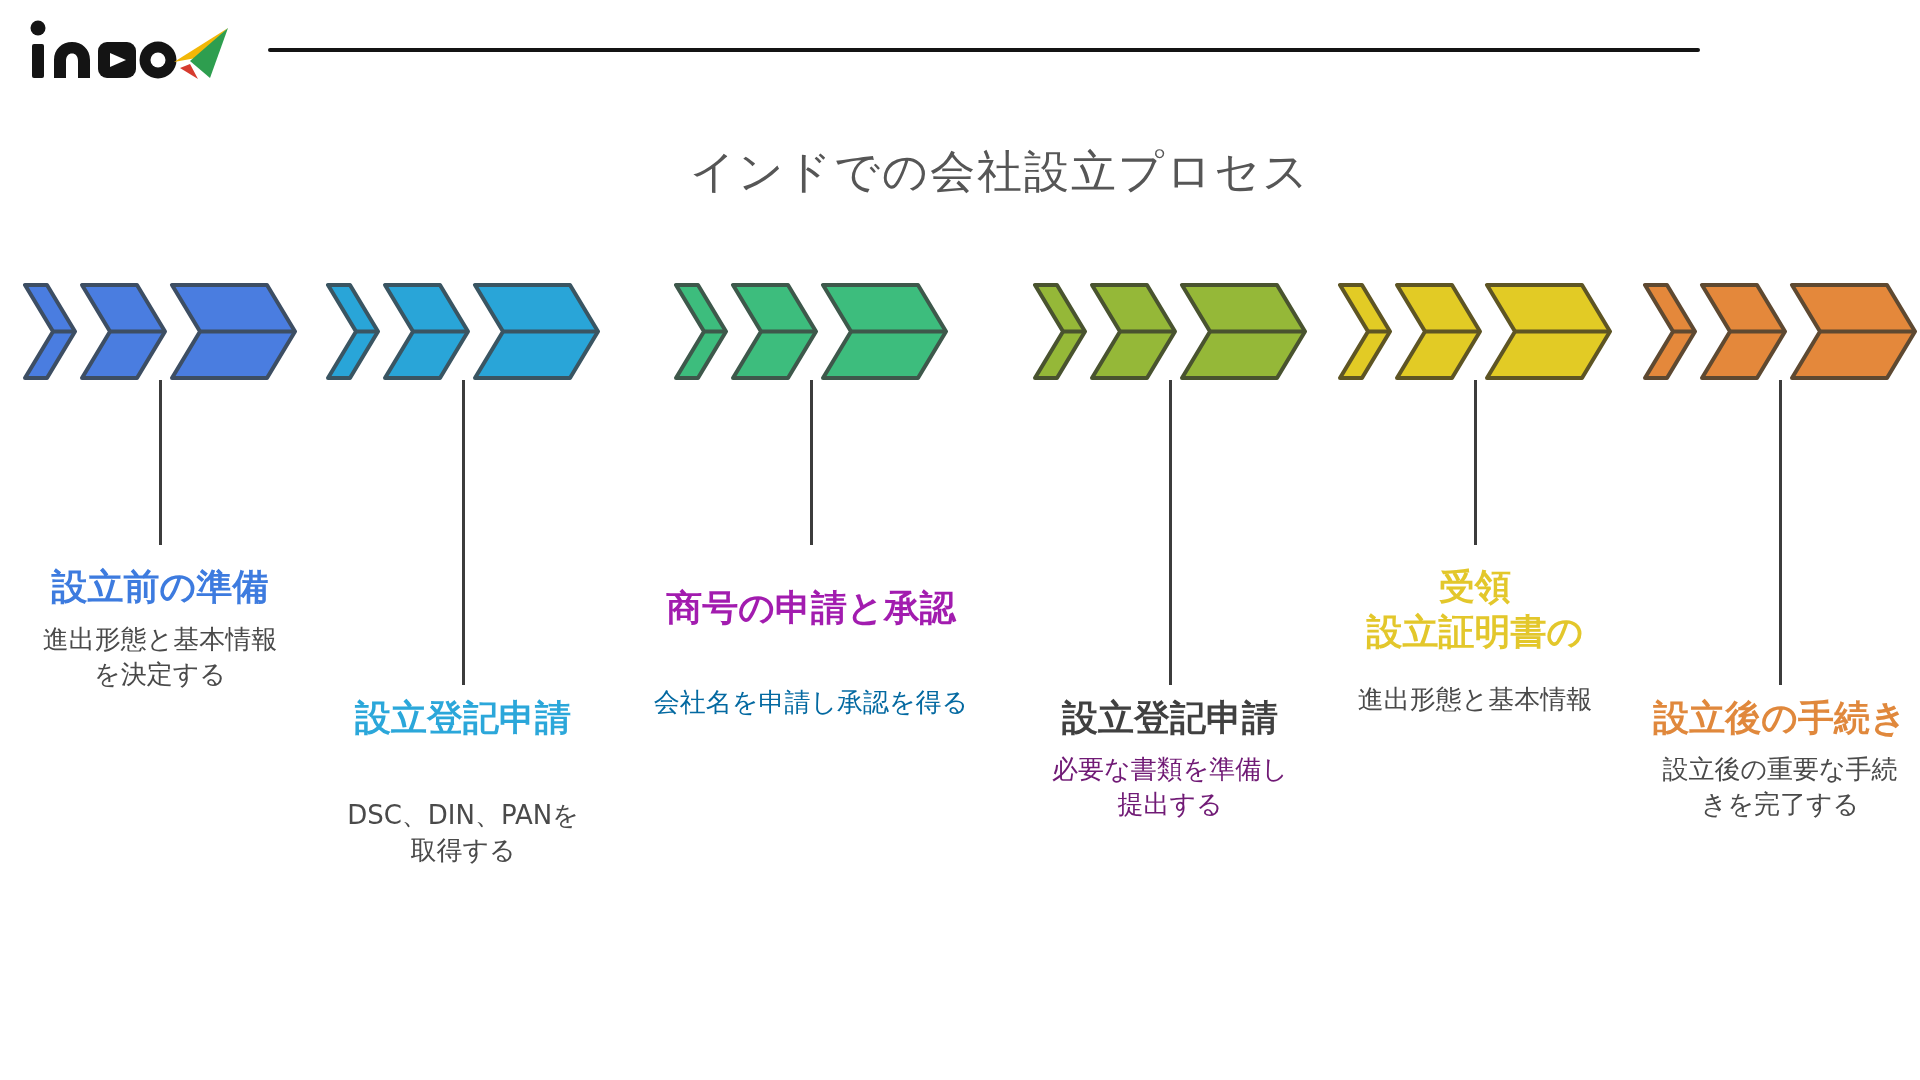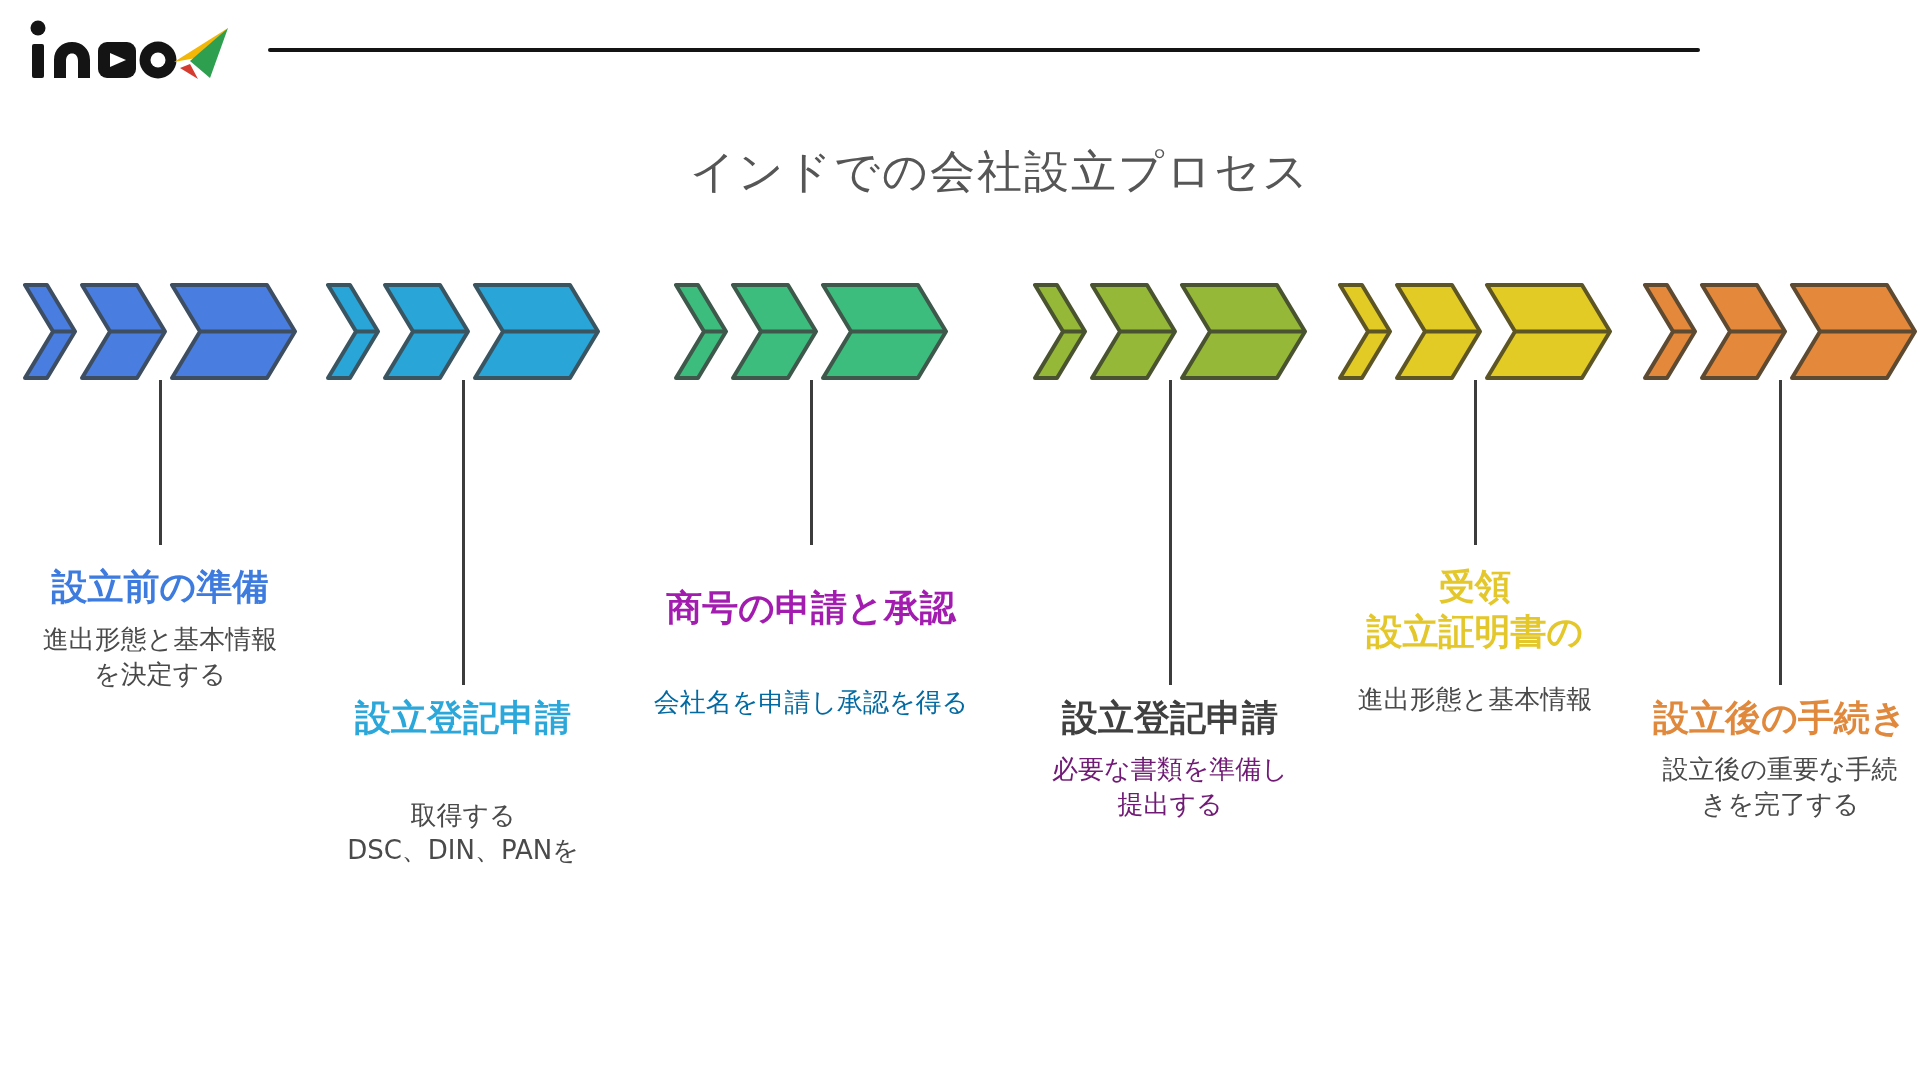--- a/index.html
+++ b/index.html
@@ -83,22 +83,22 @@
     <polygon class="cv" points="59,2 114,2 142,48.5 114,95 59,95 87,48.5" stroke-width="4" stroke-linejoin="round" fill="#29A5D8" stroke="#3A5562"></polygon>
     <line class="ml" x1="87" y1="48.5" x2="142" y2="48.5" stroke-width="4" stroke="#3A5562"></line>
     <polygon class="cv" points="149,2 244,2 272,48.5 244,95 149,95 177,48.5" stroke-width="4" stroke-linejoin="round" fill="#29A5D8" stroke="#3A5562"></polygon>
     <line class="ml" x1="177" y1="48.5" x2="272" y2="48.5" stroke-width="4" stroke="#3A5562"></line>
   </svg>
   <div class="connector" style="left: 461.5px; height: 305px; background: rgb(60, 60, 60);"></div>
   <div class="step-title" style="left: 293px; top: 695px; color: rgb(43, 167, 218);">
         <div>設立登記申請</div>
       </div>
   <div class="step-desc" style="left: 283px; top: 798px; color: rgb(74, 74, 74);">
+        <div>DSC、DIN、PANを</div>
         <div>取得する</div>
-        <div>DSC、DIN、PANを</div>
       </div>
 
   <svg class="step-chevrons" viewBox="0 0 274 97" style="left: 674px;">
     <polygon class="cv" points="2,2 24,2 52,48.5 24,95 2,95 30,48.5" stroke-width="4" stroke-linejoin="round" fill="#3DBD7D" stroke="#3E584B"></polygon>
     <line class="ml" x1="30" y1="48.5" x2="52" y2="48.5" stroke-width="4" stroke="#3E584B"></line>
     <polygon class="cv" points="59,2 114,2 142,48.5 114,95 59,95 87,48.5" stroke-width="4" stroke-linejoin="round" fill="#3DBD7D" stroke="#3E584B"></polygon>
     <line class="ml" x1="87" y1="48.5" x2="142" y2="48.5" stroke-width="4" stroke="#3E584B"></line>
     <polygon class="cv" points="149,2 244,2 272,48.5 244,95 149,95 177,48.5" stroke-width="4" stroke-linejoin="round" fill="#3DBD7D" stroke="#3E584B"></polygon>
     <line class="ml" x1="177" y1="48.5" x2="272" y2="48.5" stroke-width="4" stroke="#3E584B"></line>
   </svg>

